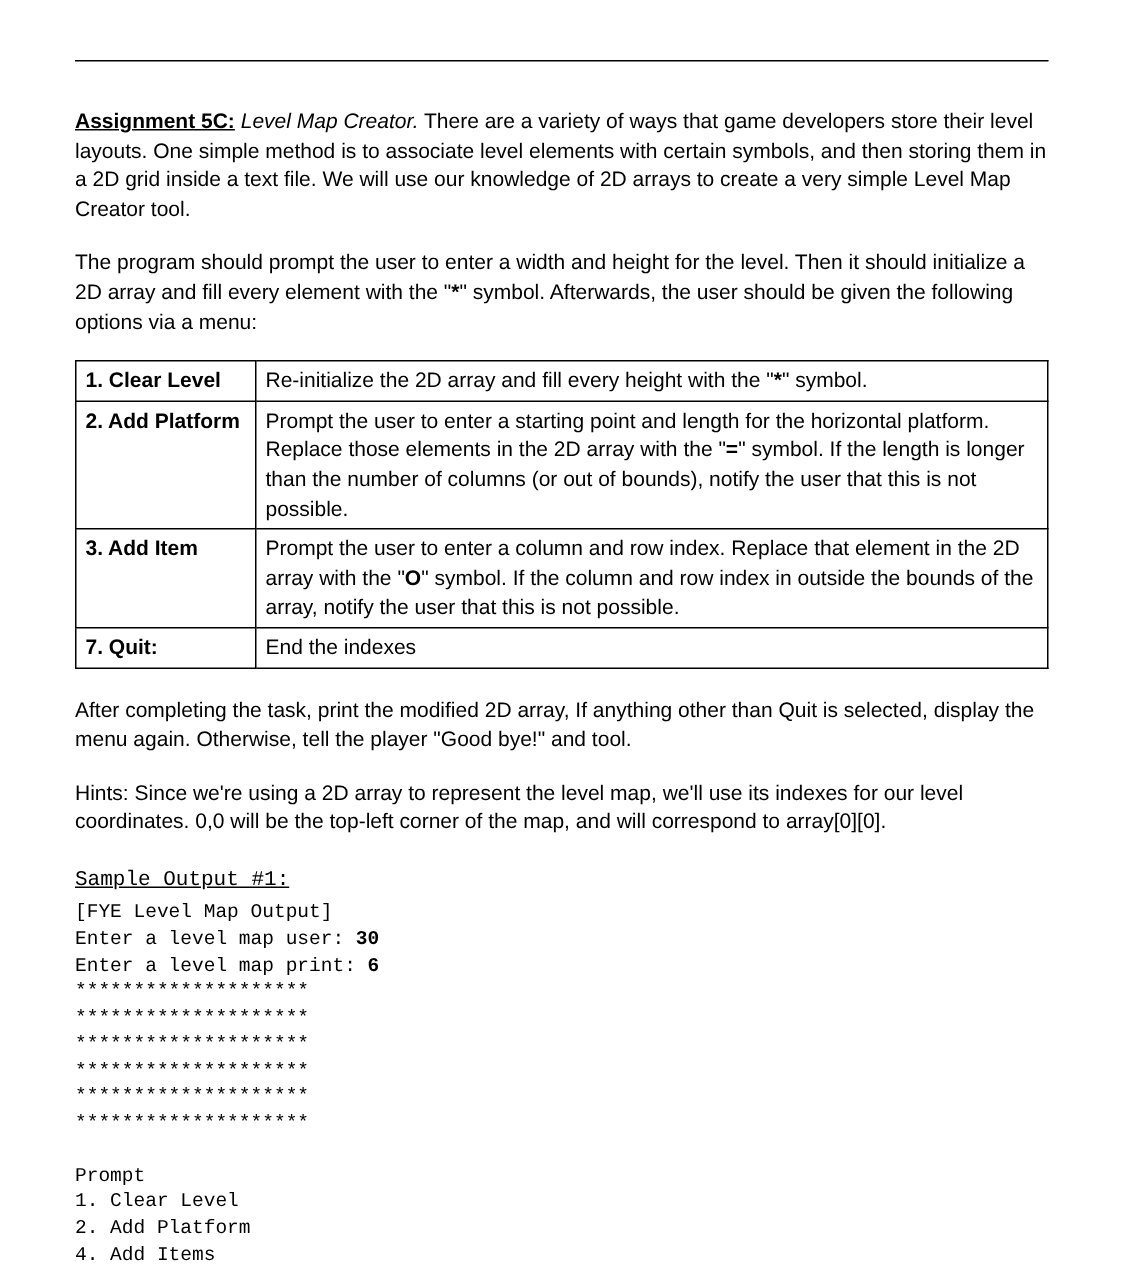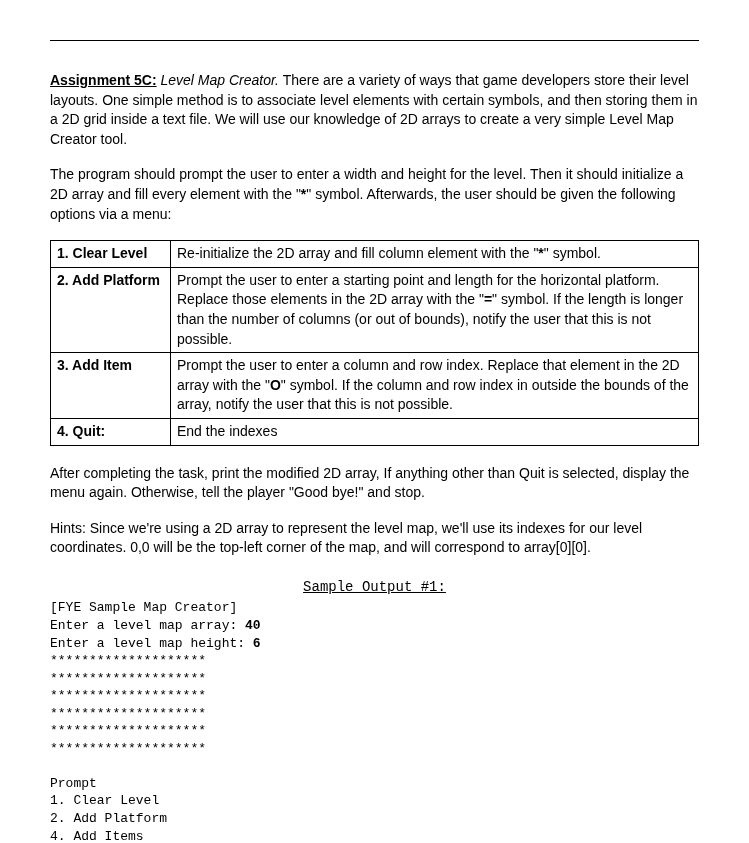--- a/index.html
+++ b/index.html
@@ -51,21 +51,20 @@
     .bold {
       font-weight: bold;
     }
     .hints-label {
     }
     .sample-output-heading {
       font-family: "Courier New", Courier, monospace;
       text-decoration: underline;
       margin-top: 20px;
       margin-bottom: 2px;
-      text-align: center;
     }
     pre.sample {
       font-family: "Courier New", Courier, monospace;
       font-size: 13px;
       white-space: pre;
       line-height: 1.35;
     }
     pre.sample .b {
       font-weight: bold;
     }
@@ -81,55 +80,55 @@
 
 <p class="para">
   <span>The program should prompt the user to enter a width and height for the level. Then it should initialize a 2D array and fill every element with the "</span><span class="bold">*</span><span>" symbol. Afterwards, the user should be given the following options via a menu:</span>
 </p>
 
 <table class="options-table">
   <tbody>
       <tr>
     <td class="opt-label">1. Clear Level</td>
     <td>
-      <span>Re-initialize the 2D array and fill column element with the "</span><span class="bold">*</span><span>" symbol.</span>
+      <span>Re-initialize the 2D array and fill every height with the "</span><span class="bold">*</span><span>" symbol.</span>
     </td>
   </tr>
   <tr>
     <td class="opt-label">2. Add Platform</td>
     <td>
       <span>Prompt the user to enter a starting point and length for the horizontal platform. Replace those elements in the 2D array with the "</span><span class="bold">=</span><span>" symbol. If the length is longer than the number of columns (or out of bounds), notify the user that this is not possible.</span>
     </td>
   </tr>
   <tr>
     <td class="opt-label">3. Add Item</td>
     <td>
       <span>Prompt the user to enter a column and row index. Replace that element in the 2D array with the "</span><span class="bold">O</span><span>" symbol. If the column and row index in outside the bounds of the array, notify the user that this is not possible.</span>
     </td>
   </tr>
   <tr>
-    <td class="opt-label">4. Quit:</td>
+    <td class="opt-label">7. Quit:</td>
     <td>
       <span>End the indexes</span>
     </td>
   </tr>
 </tbody>
   </table>
 
-<p class="para">After completing the task, print the modified 2D array, If anything other than Quit is selected, display the menu again. Otherwise, tell the player "Good bye!" and stop.</p>
+<p class="para">After completing the task, print the modified 2D array, If anything other than Quit is selected, display the menu again. Otherwise, tell the player "Good bye!" and tool.</p>
 
 <p class="para">
   <span class="hints-label">Hints:</span><span> Since we're using a 2D array to represent the level map, we'll use its indexes for our level coordinates. 0,0 will be the top-left corner of the map, and will correspond to array[0][0].</span>
 </p>
 
 <div class="sample-output-heading">Sample Output #1:</div>
 
-<pre class="sample"><span>[FYE Sample Map Creator]</span>
-<span>Enter a level map array: </span><span class="b">40</span>
-<span>Enter a level map height: </span><span class="b">6</span>
+<pre class="sample"><span>[FYE Level Map Output]</span>
+<span>Enter a level map user: </span><span class="b">30</span>
+<span>Enter a level map print: </span><span class="b">6</span>
 <span>********************</span>
 <span>********************</span>
 <span>********************</span>
 <span>********************</span>
 <span>********************</span>
 <span>********************</span>
 
 <span>Prompt</span>
 <span>1. Clear Level</span>
 <span>2. Add Platform</span>

